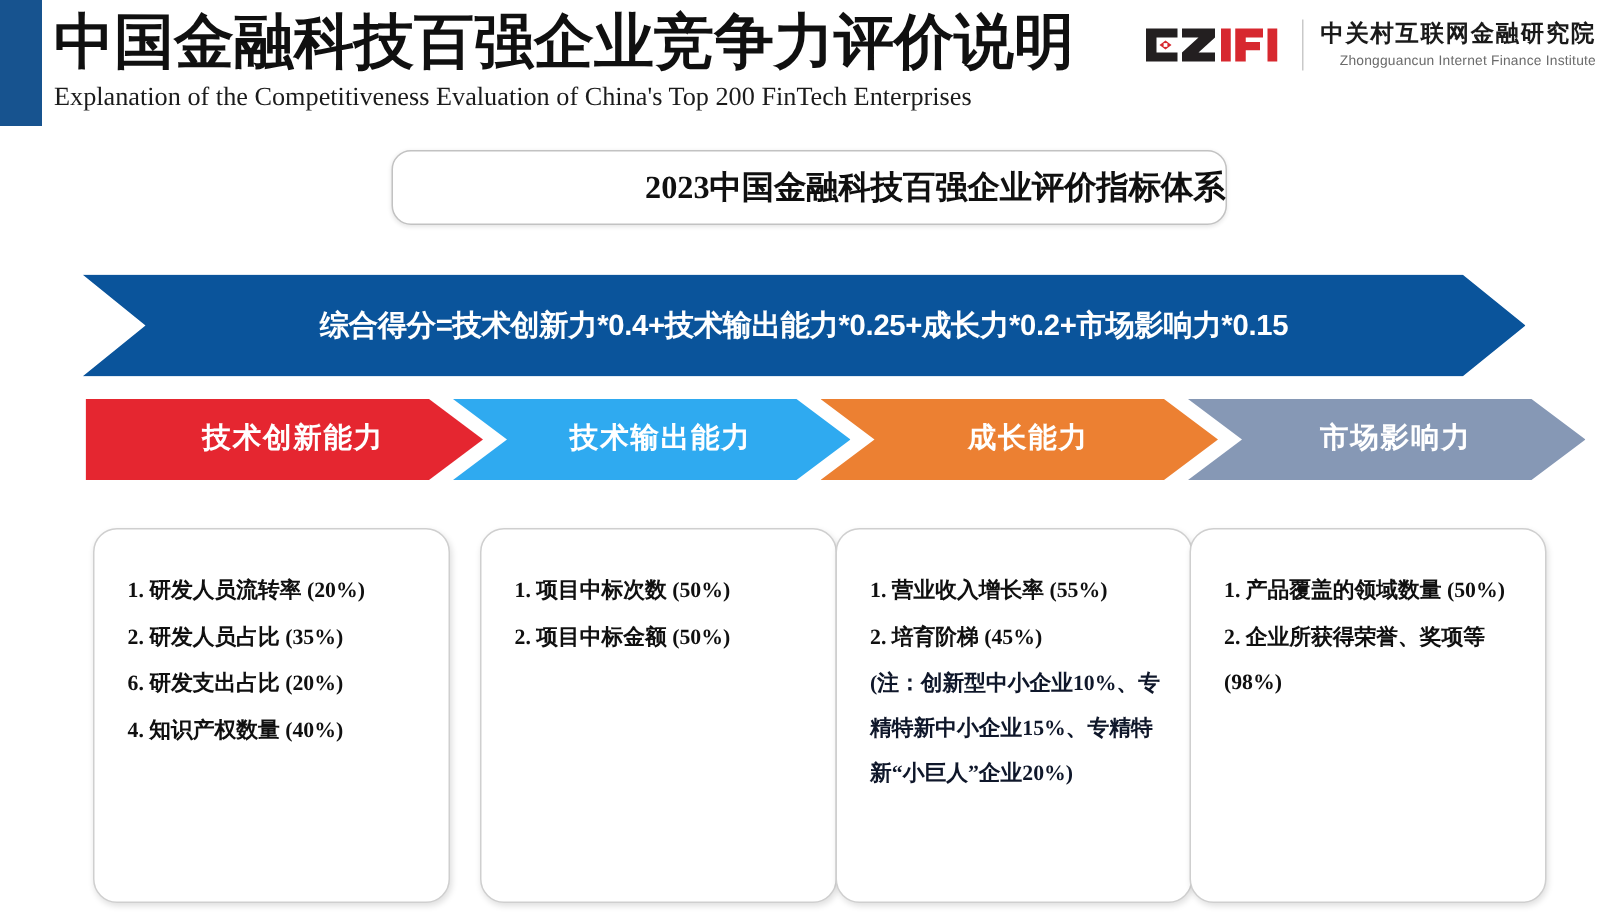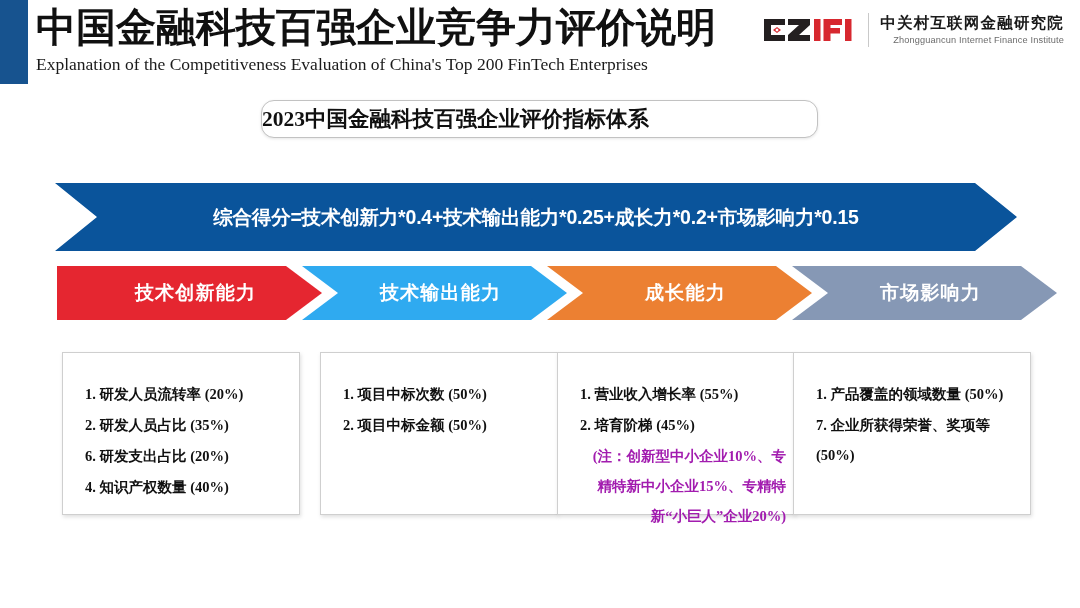--- a/index.html
+++ b/index.html
@@ -98,28 +98,28 @@
     margin-top: 2px;
     white-space: nowrap;
   }
 
   
   #subtitle-box {
     position: absolute;
     left: 261px;
     top: 100px;
     width: 557px;
-    height: 38px;
+    height: 50px;
     border: 1.6px solid #c2c2c2;
     border-radius: 13px;
     background: #ffffff;
     box-shadow: 0 1px 3px rgba(0,0,0,0.10);
     display: flex;
     align-items: center;
-    justify-content: flex-start;
+    justify-content: flex-end;
     box-sizing: border-box;
   }
   #subtitle-text {
     font-family: "Liberation Serif", "DejaVu Serif", serif;
     font-weight: bold;
     font-size: 21.5px;
     line-height: 26px;
     color: #101010;
     white-space: nowrap;
   }
@@ -189,48 +189,47 @@
     position: absolute;
     left: 0;
     top: 352px;
     width: 1080px;
     height: 210px;
   }
   .card {
     position: absolute;
     top: 0;
     width: 238px;
-    height: 163px;
+    height: 250px;
     background: #ffffff;
     border: 1.4px solid #cfcfcf;
-    border-radius: 0;
+    border-radius: 16px;
     box-shadow: 1px 2px 4px rgba(0,0,0,0.13);
     box-sizing: border-box;
-    padding: 26px 8px 0 22px;
+    padding: 26px 16px 0 22px;
   }
   .card-line {
     font-family: "Liberation Serif", "DejaVu Serif", serif;
     font-weight: bold;
     font-size: 14.5px;
     line-height: 31px;
     color: #101010;
     white-space: nowrap;
   }
   .card-line.wrap {
     white-space: normal;
     line-height: 30px;
   }
   .card-note {
     font-family: "Liberation Serif", "DejaVu Serif", serif;
     font-weight: bold;
     font-size: 14.5px;
     line-height: 30px;
-    color: #a21caf;
+    color: #0f172a;
     white-space: normal;
-    text-align: right;
   }
 </style>
 </head>
 <body>
 
 <div id="header">
 
   <div id="header-accent-bar"></div>
 
   <div id="title-block">
@@ -300,16 +299,16 @@
   </div>
 
   <div class="card" id="card-2" style="left: 557px;">
     <div class="card-line">1. 营业收入增长率 (55%)</div>
     <div class="card-line">2. 培育阶梯 (45%)</div>
     <div class="card-note">(注：创新型中小企业10%、专精特新中小企业15%、专精特新“小巨人”企业20%)</div>
   </div>
 
   <div class="card" id="card-3" style="left: 793px;">
     <div class="card-line">1. 产品覆盖的领域数量 (50%)</div>
-    <div class="card-line wrap">7. 企业所获得荣誉、奖项等 (50%)</div>
+    <div class="card-line wrap">2. 企业所获得荣誉、奖项等 (98%)</div>
   </div>
 
 </div>
 
 </body></html>

